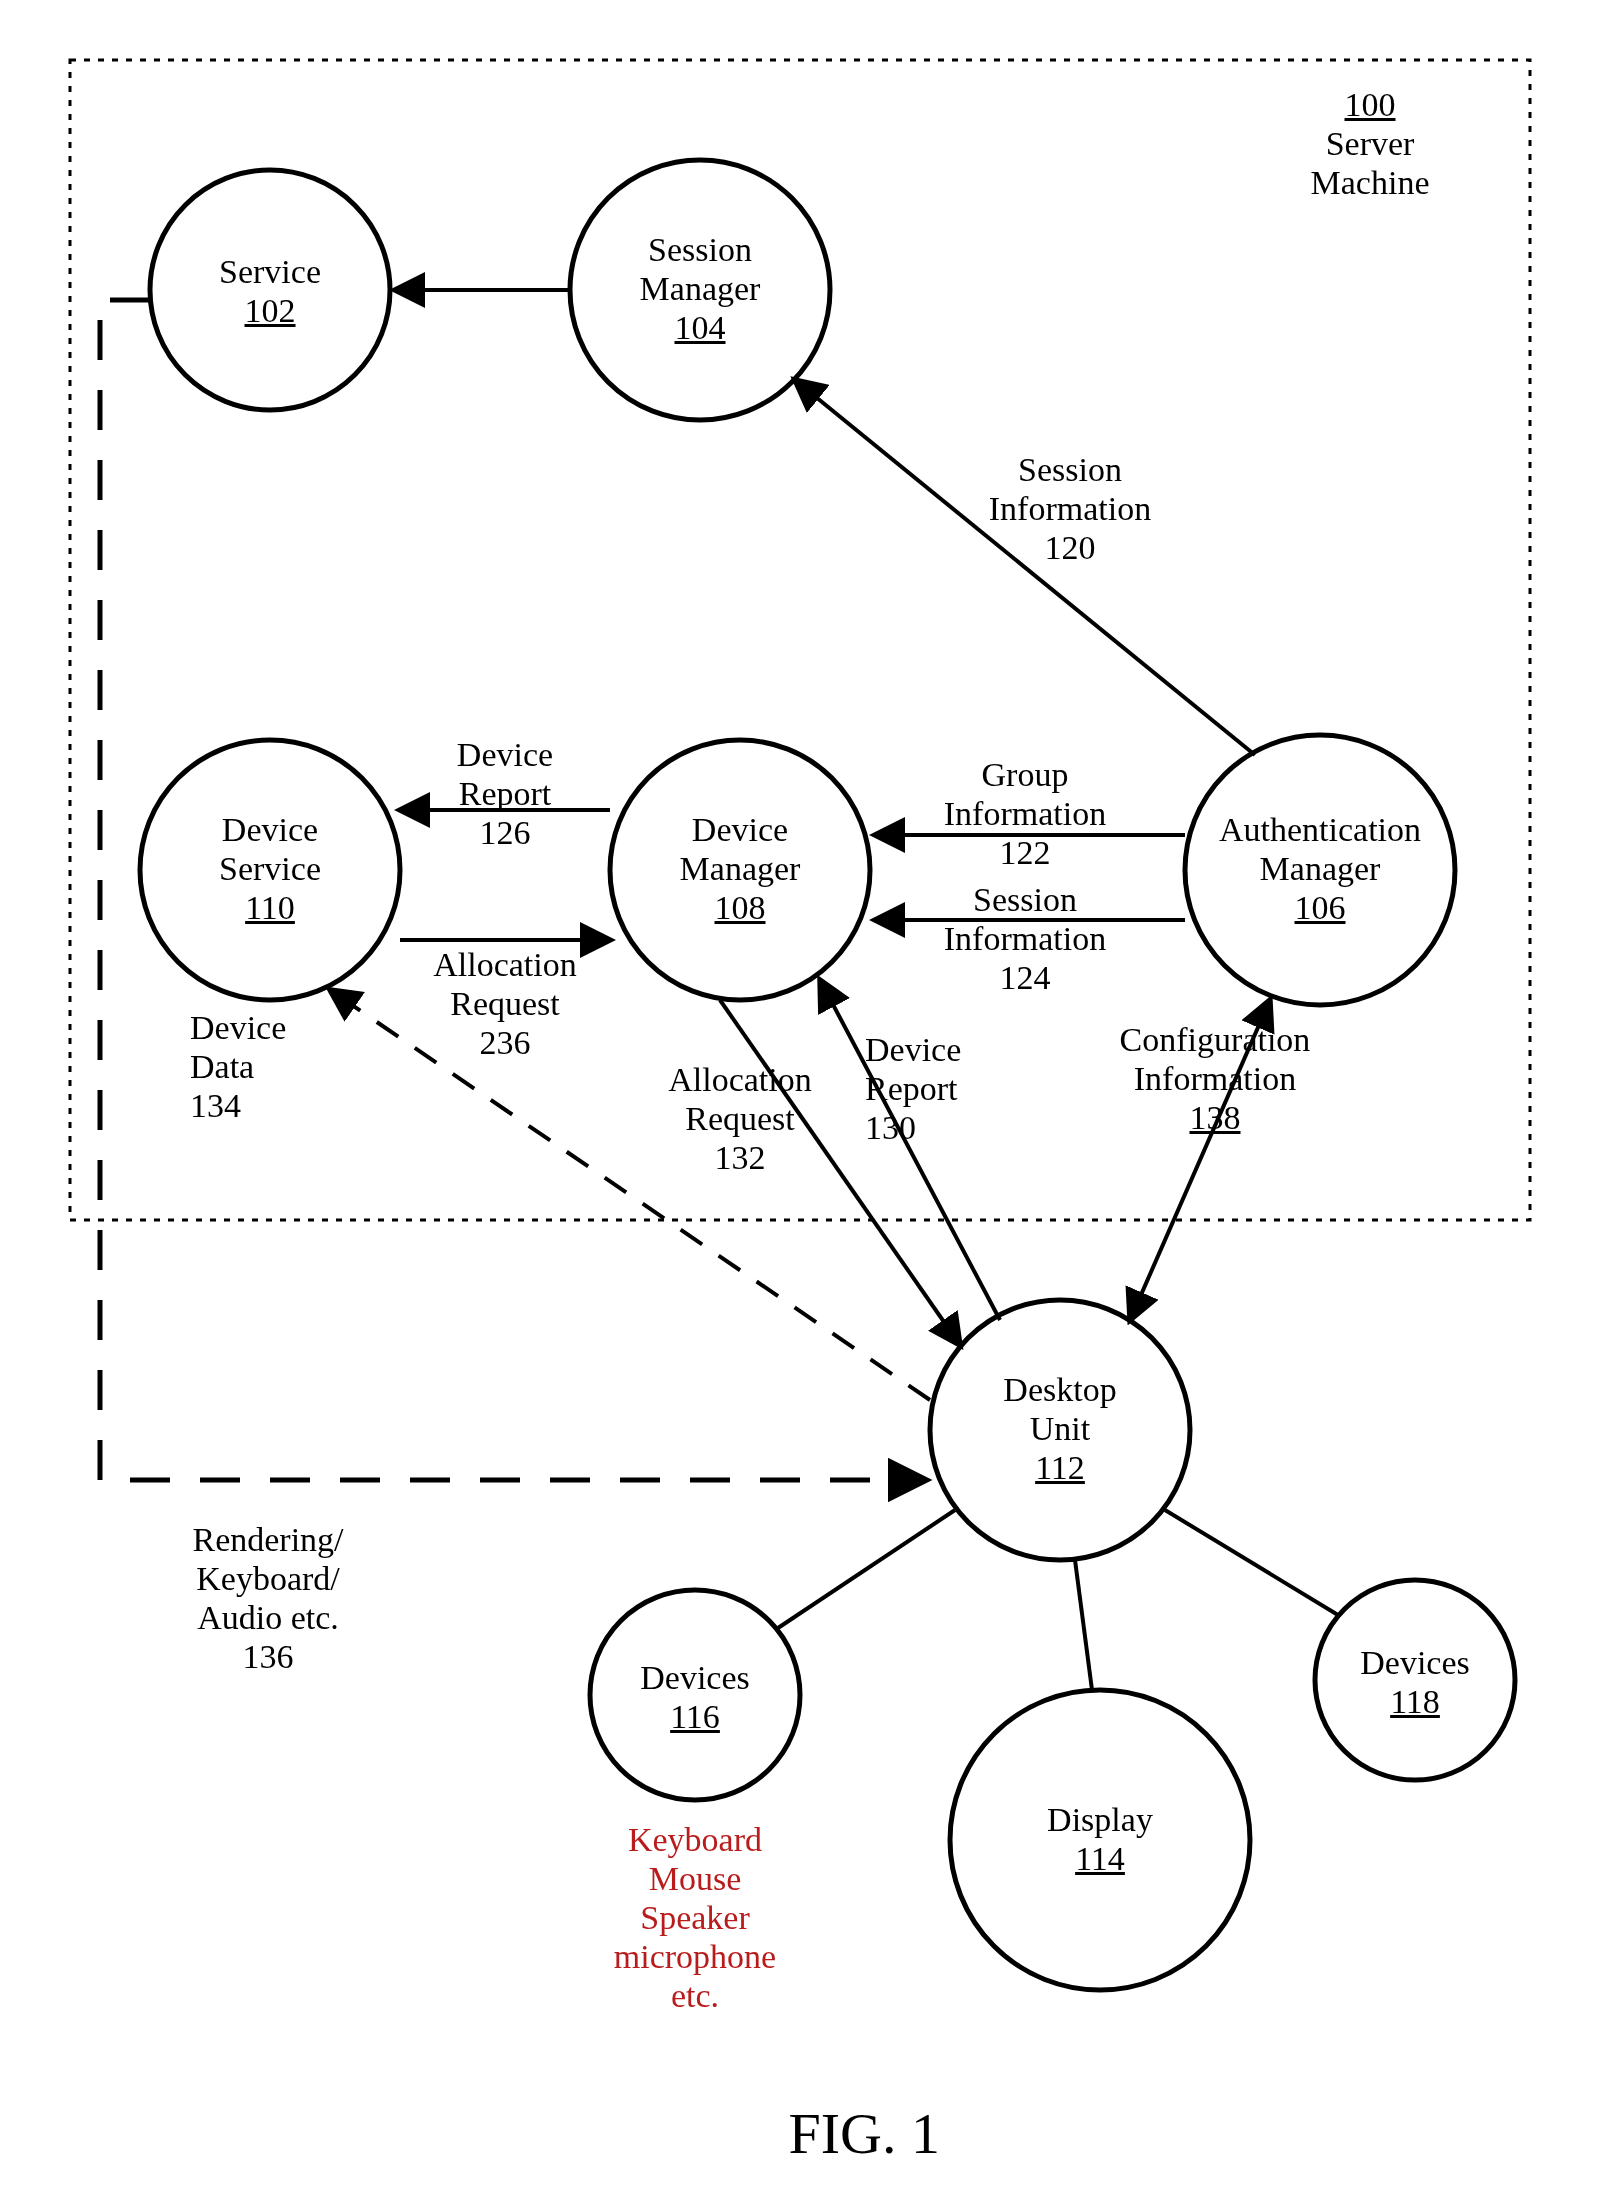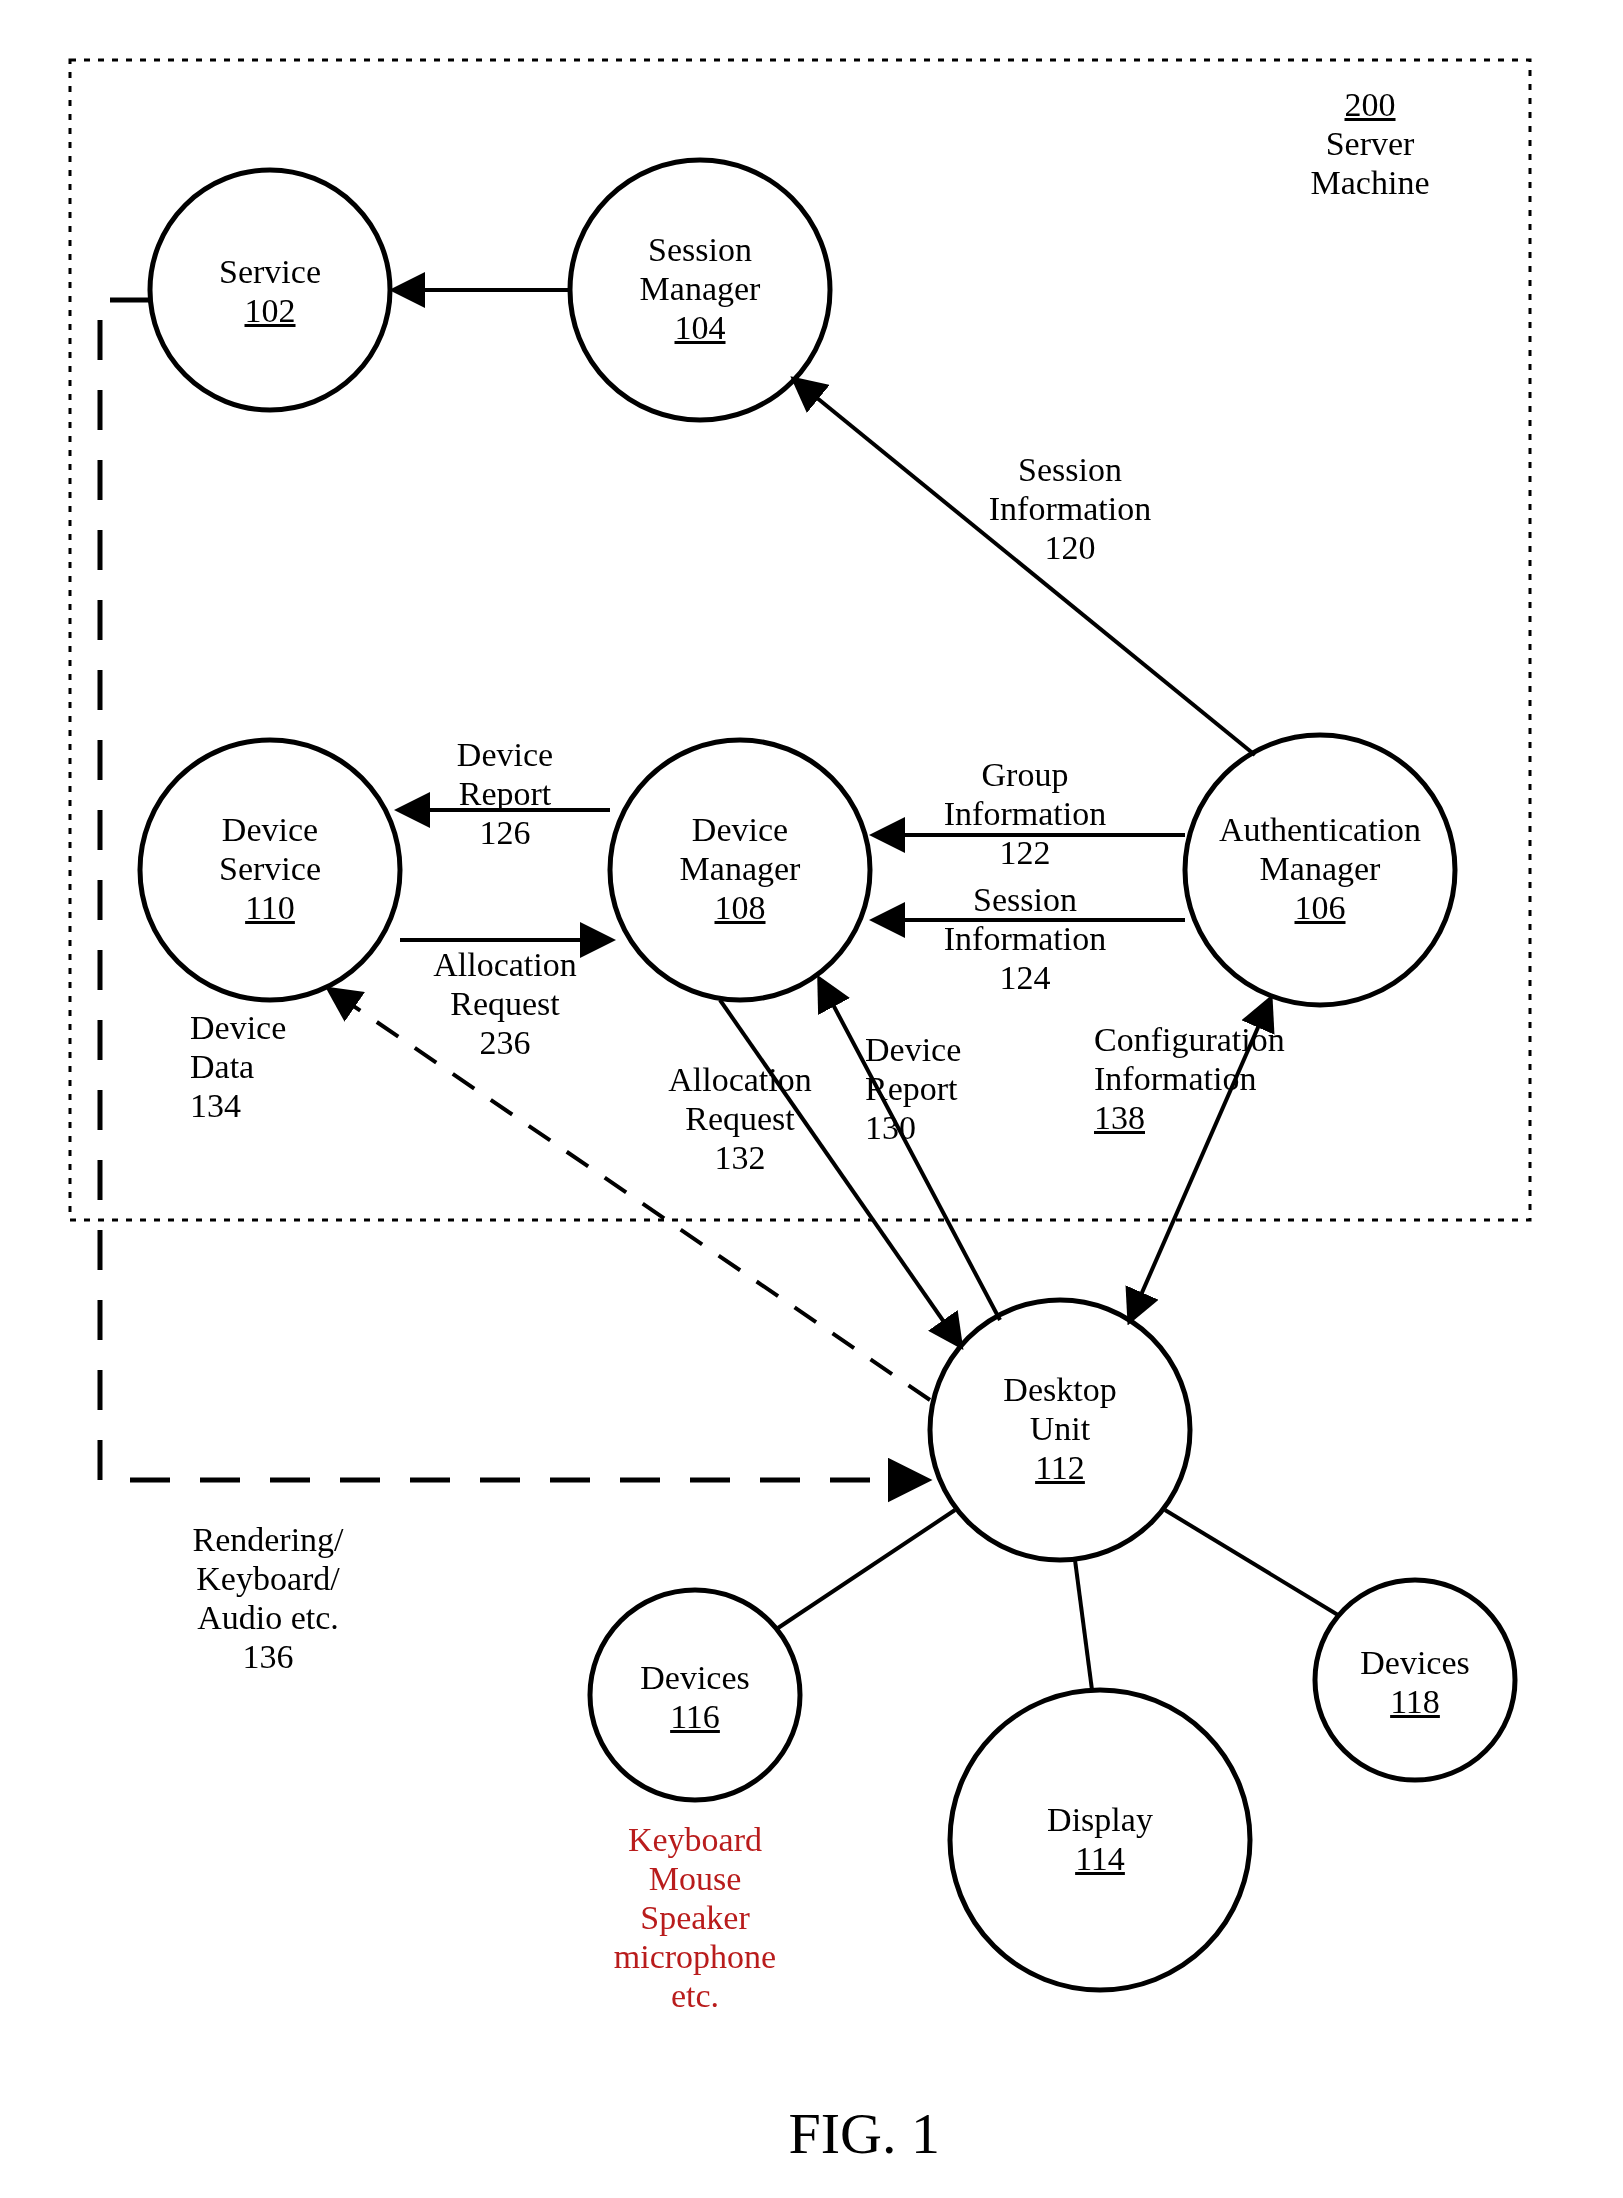--- a/index.html
+++ b/index.html
@@ -106,21 +106,21 @@
     <path d="M 150 300 L 100 300 L 100 1480 L 925 1480" fill="none" stroke="#000" stroke-width="5" stroke-dasharray="40 30" marker-end="url(#arrow)"></path>
 
     <line x1="955" y1="1510" x2="778" y2="1628" stroke="#000" stroke-width="4"></line>
 
     <line x1="1075" y1="1560" x2="1092" y2="1690" stroke="#000" stroke-width="4"></line>
 
     <line x1="1165" y1="1510" x2="1338" y2="1615" stroke="#000" stroke-width="4"></line>
   </svg>
 
   <div class="edge-label" style="left:1250px; top:85px; width:240px;">
-    <span class="under">200</span><br>
+    <span class="under">100</span><br>
     <span>Server</span><br>
     <span>Machine</span>
   </div>
 
   <div class="node-label" style="left:170px; top:252px; width:200px;">
     <span>Service</span><br>
     <span class="under">102</span>
   </div>
 
   <div class="node-label" style="left:590px; top:230px; width:220px;">
@@ -209,21 +209,21 @@
     <span>Request</span><br>
     <span>132</span>
   </div>
 
   <div class="edge-label" style="left:190px; top:1008px; width:220px; text-align:left;">
     <span>Device</span><br>
     <span>Data</span><br>
     <span>134</span>
   </div>
 
-  <div class="edge-label" style="left:1085px; top:1020px; width:260px; text-align:left;margin-left:9px;">
+  <div class="edge-label" style="left:1085px; top:1020px; width:260px; text-align:center;">
     <span>Configuration</span><br>
     <span>Information</span><br>
     <span class="under">138</span>
   </div>
 
   <div class="edge-label" style="left:138px; top:1520px; width:260px; text-align:center;">
     <span>Rendering/</span><br>
     <span>Keyboard/</span><br>
     <span>Audio etc.</span><br>
     <span>136</span>

